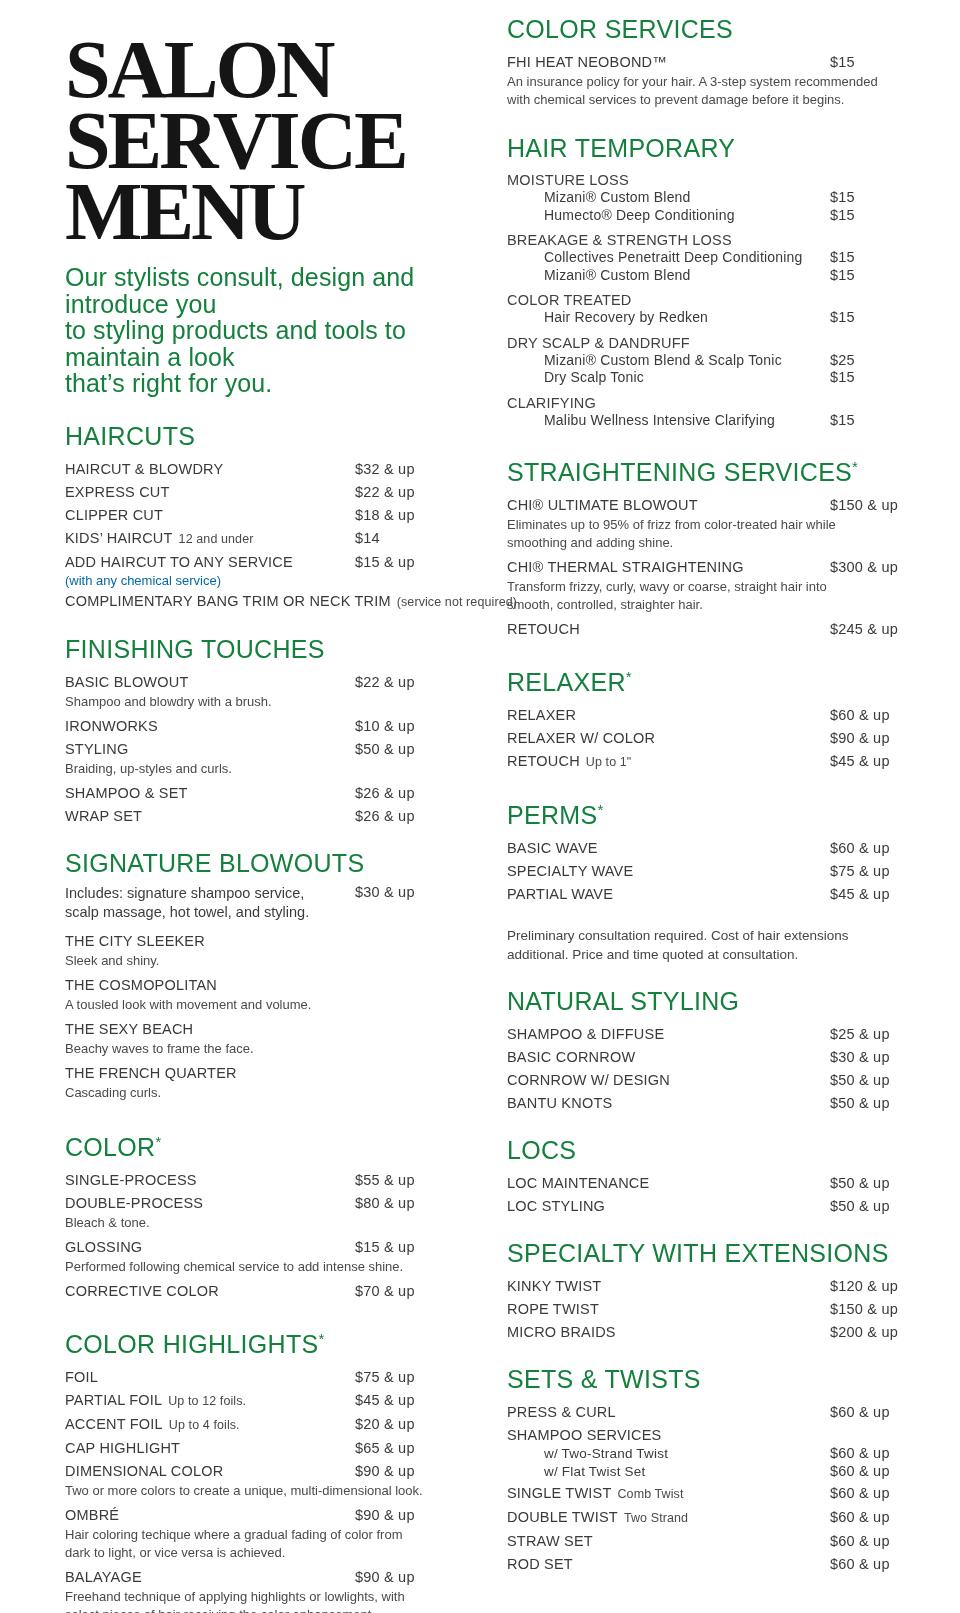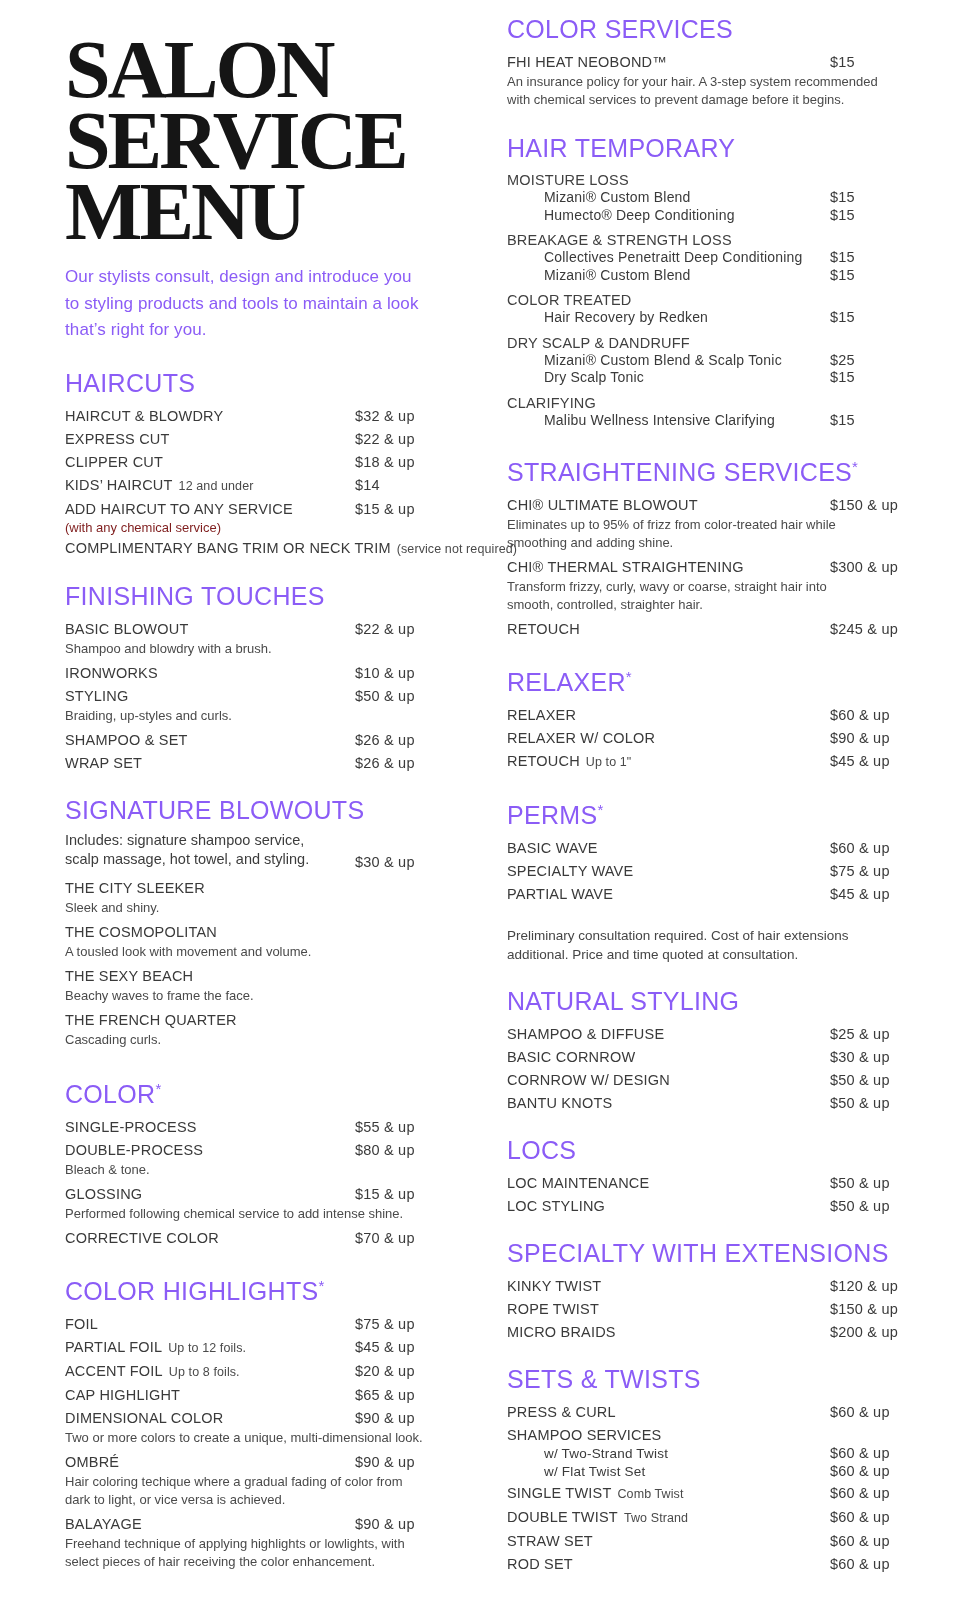--- a/index.html
+++ b/index.html
@@ -16,47 +16,47 @@
   
   .big-title{
     font-family:"Liberation Serif",serif;font-weight:bold;
     font-size:82px;line-height:71px;letter-spacing:-3px;
     color:#151515;margin:0 0 0 0;padding-top:6px;
   }
   .big-title .tline{display:block;}
 
   .intro{
     margin:17px 4px 26px 0;
-    font-size:17px;line-height:26.5px;color:#8b5cf6;letter-spacing:0.1px;
+    font-size:25px;line-height:26.5px;color:#15803d;letter-spacing:0.1px;
   }
 
   .menu-section{margin-top:24px;}
   .col-right .menu-section:first-child{margin-top:0;}
   .col-left .menu-section:first-child{margin-top:0;}
 
   .section-title{
-    font-size:25px;line-height:27px;font-weight:400;color:#8b5cf6;
+    font-size:25px;line-height:27px;font-weight:400;color:#15803d;
     letter-spacing:0.3px;margin:0 0 9px 0;
   }
   .section-title .ast{font-size:15px;vertical-align:9px;letter-spacing:0;}
 
   .row{margin-bottom:3px;}
   .rowline{display:flex;align-items:baseline;line-height:20px;}
   .name{
     flex:0 0 auto;box-sizing:border-box;min-width:290px;padding-right:10px;
     font-size:14.5px;color:#3a3a3a;letter-spacing:0.2px;white-space:nowrap;
   }
   .col-right .name{min-width:323px;}
   .suffix{font-size:12.5px;color:#4a4a4a;letter-spacing:0.1px;margin-left:6px;}
   .price{font-size:14.5px;color:#3a3a3a;white-space:nowrap;letter-spacing:0.2px;}
-  .subnote{font-size:13px;line-height:15px;color:#7f1d1d;margin-top:1px;}
+  .subnote{font-size:13px;line-height:15px;color:#0369a1;margin-top:1px;}
   .desc{font-size:13px;line-height:18px;color:#4a4a4a;margin-top:1px;padding-bottom:2px;max-width:400px;}
 
   
-  .lead{display:flex;align-items:flex-end;margin:-2px 0 8px 0;}
+  .lead{display:flex;align-items:flex-start;margin:-2px 0 8px 0;}
   .lead-text{flex:0 0 auto;box-sizing:border-box;min-width:290px;padding-right:10px;
     font-size:14.5px;line-height:19.5px;color:#3c3c3c;}
   .col-right .lead-text{min-width:323px;font-size:13.5px;line-height:19px;color:#454545;}
   .lead .price{position:relative;top:0;}
 
   
   .group{margin-bottom:7px;}
   .group-heading{font-size:14.5px;line-height:18px;color:#404040;letter-spacing:0.2px;}
   .group .row{margin-bottom:0;}
   .group .rowline{line-height:17.5px;}
@@ -227,21 +227,21 @@
             </div>
           </div>
           <div class="row">
             <div class="rowline">
               <span class="name">PARTIAL FOIL<span class="suffix">Up to 12 foils.</span></span>
               <span class="price">$45 &amp; up</span>
             </div>
           </div>
           <div class="row">
             <div class="rowline">
-              <span class="name">ACCENT FOIL<span class="suffix">Up to 8 foils.</span></span>
+              <span class="name">ACCENT FOIL<span class="suffix">Up to 4 foils.</span></span>
               <span class="price">$20 &amp; up</span>
             </div>
           </div>
           <div class="row">
             <div class="rowline">
               <span class="name">CAP HIGHLIGHT</span>
               <span class="price">$65 &amp; up</span>
             </div>
           </div>
           <div class="row">

